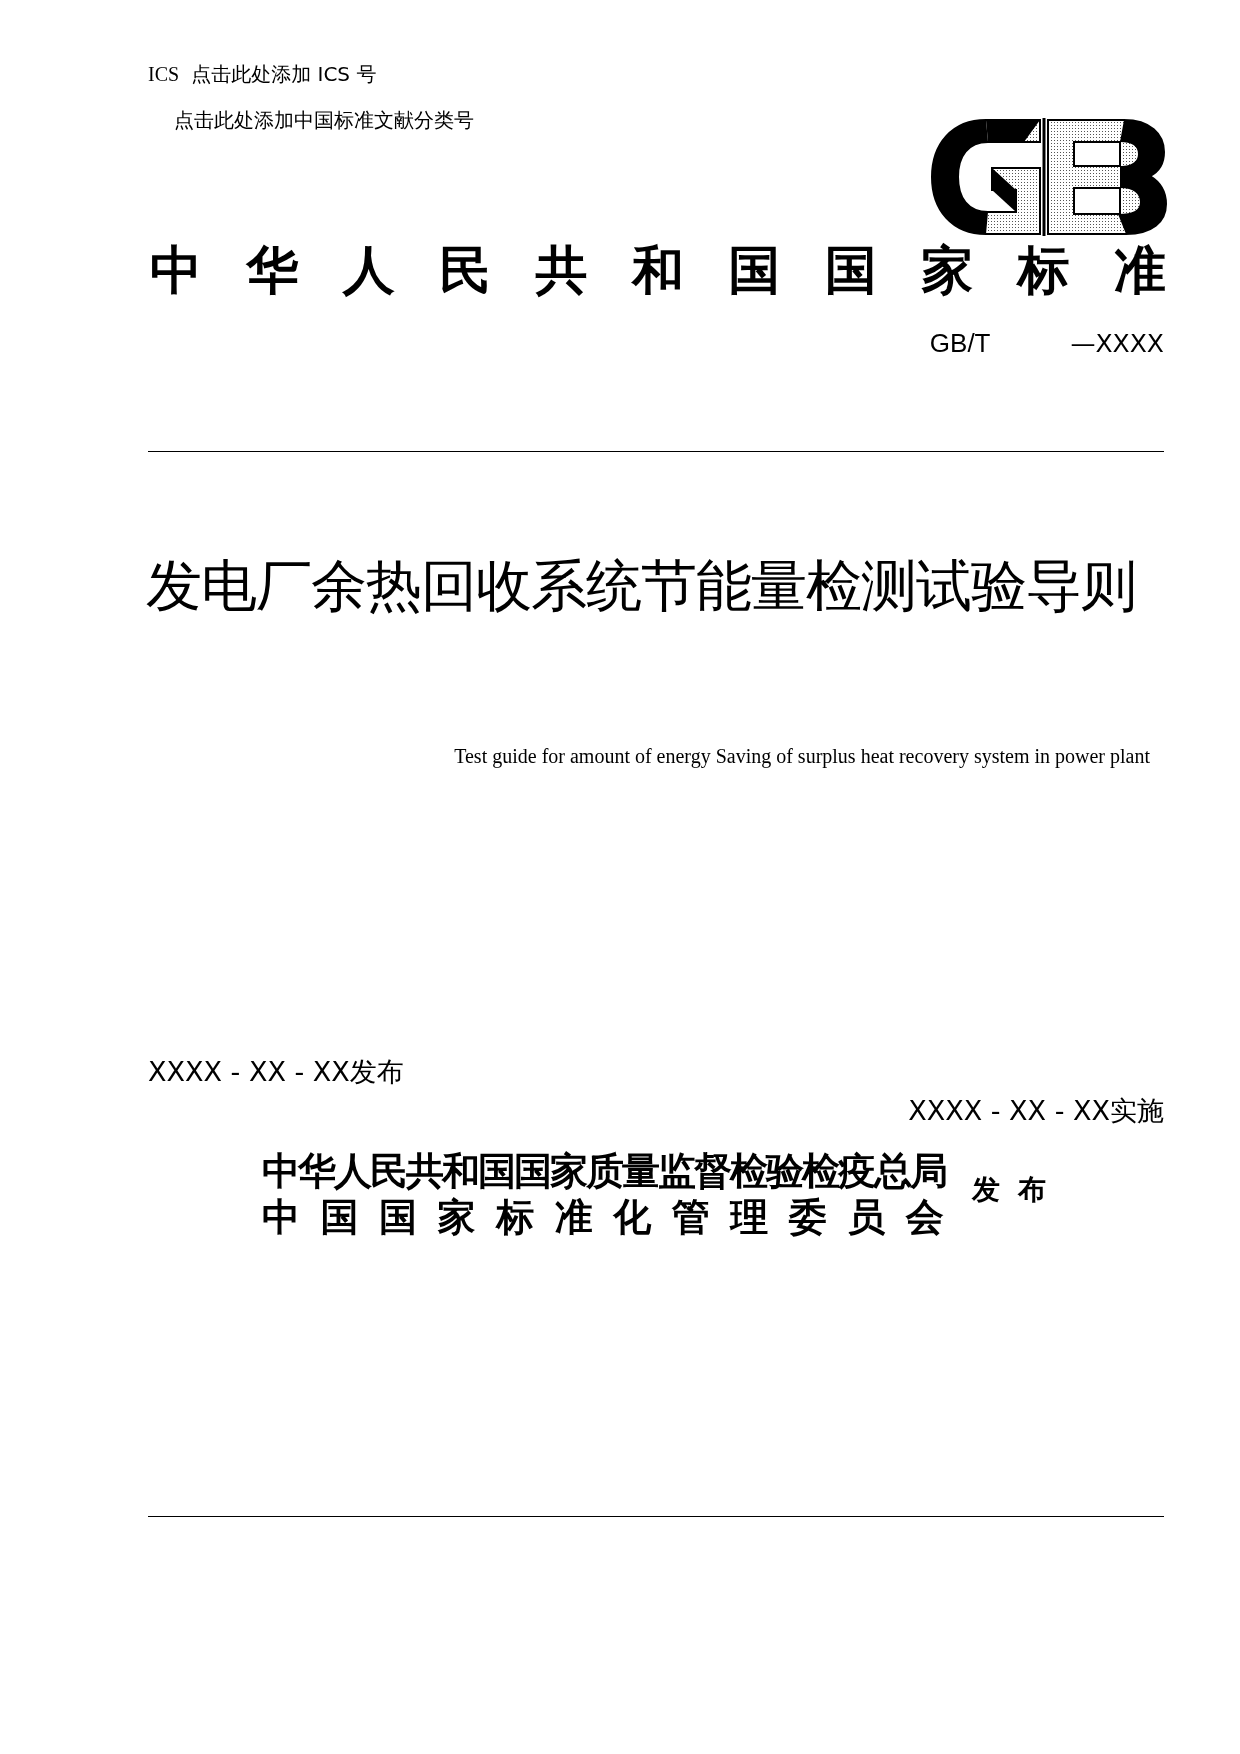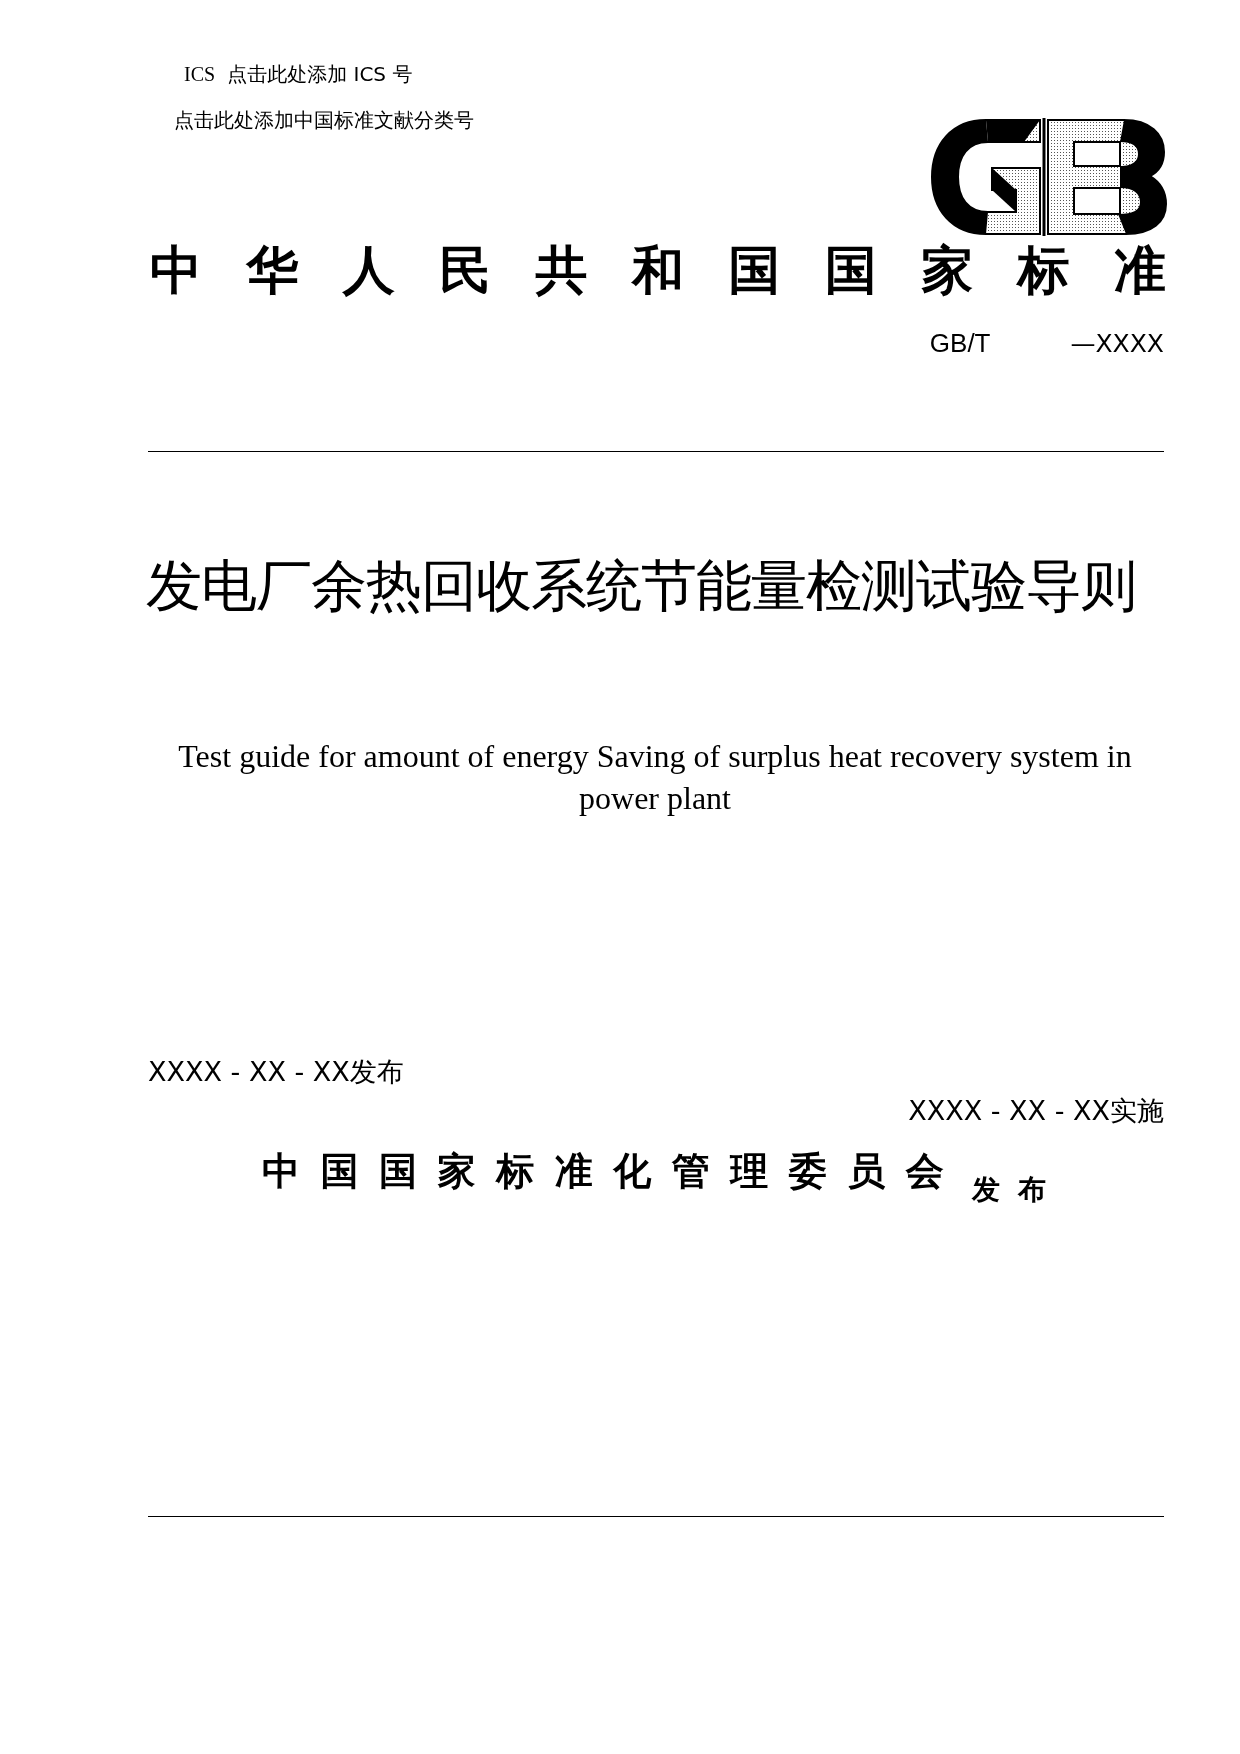--- a/index.html
+++ b/index.html
@@ -14,21 +14,20 @@
       overflow: hidden;
       color: #000000;
       font-family: "DejaVu Sans", "Liberation Sans", sans-serif;
     }
     .abs { position: absolute; }
 
     .ics-line {
       left: 148px; top: 60px;
       font-size: 20px; line-height: 28px;
       white-space: nowrap;
-      margin-left: 36px;
     }
     .ics-line .ics-prefix {
       font-family: "Liberation Serif", serif;
       margin-right: 12px;
     }
     .ccs-line {
       left: 148px; top: 106px;
       font-size: 20px; line-height: 28px;
       white-space: nowrap;
       margin-left: 26px;
@@ -81,23 +80,23 @@
       left: 146px; top: 553px;
       font-size: 56px; line-height: 66px;
       white-space: nowrap;
       letter-spacing: -1px;
       font-family: Liberation Serif, serif;
     }
 
     .en-title {
       left: 160px; top: 735px;
       width: 990px;
-      text-align: center;
+      text-align: right;
       font-family: "Liberation Serif", serif;
-      font-size: 32px;
+      font-size: 20px;
       line-height: 42px;
     }
 
     .publish-date {
       left: 148px; top: 1054px;
       font-size: 27px; line-height: 36px;
       white-space: nowrap;
     }
     .effective-date {
       right: 76px; top: 1093px;
@@ -187,20 +186,21 @@
 <div class="abs rule rule-top"></div>
 
 <div class="abs cn-title">发电厂余热回收系统节能量检测试验导则</div>
 
 <div class="abs en-title">Test guide for amount of energy Saving of surplus heat recovery system in power plant</div>
 
 <div class="abs publish-date">XXXX - XX - XX发布</div>
 <div class="abs effective-date">XXXX - XX - XX实施</div>
 
 <div class="abs issuer-block">
+  <div class="issuer-line line1">中华人民共和国国家质量监督检验检疫总局</div>
   <div class="issuer-line line2">
     <span>中</span>
     <span>国</span>
     <span>国</span>
     <span>家</span>
     <span>标</span>
     <span>准</span>
     <span>化</span>
     <span>管</span>
     <span>理</span>

